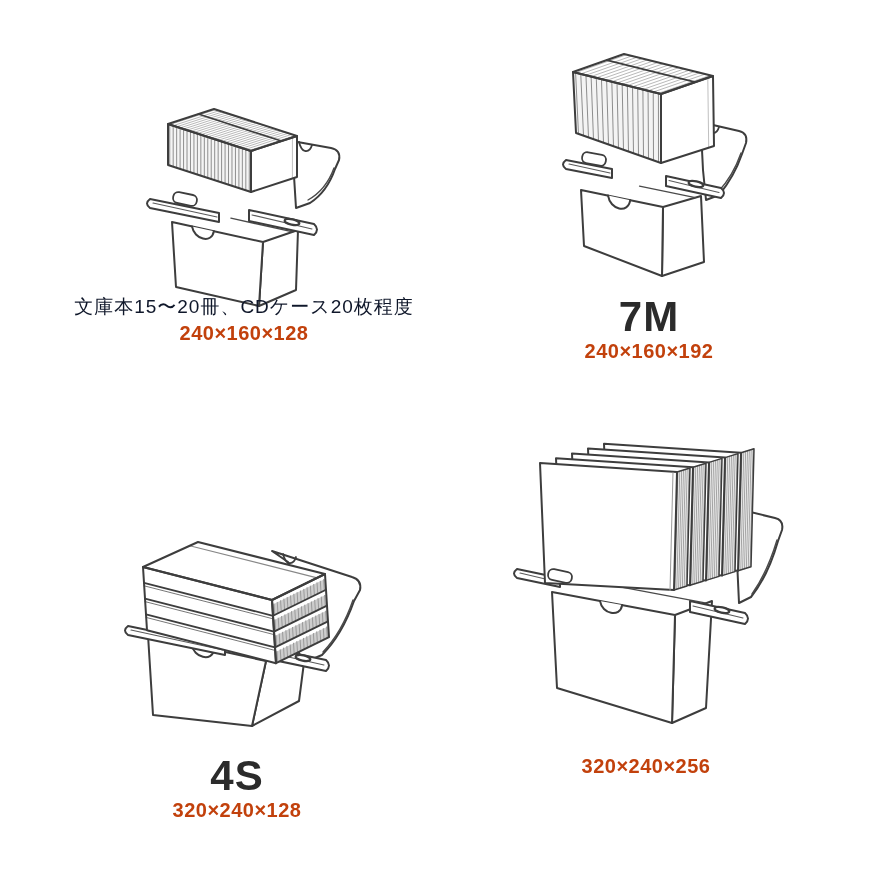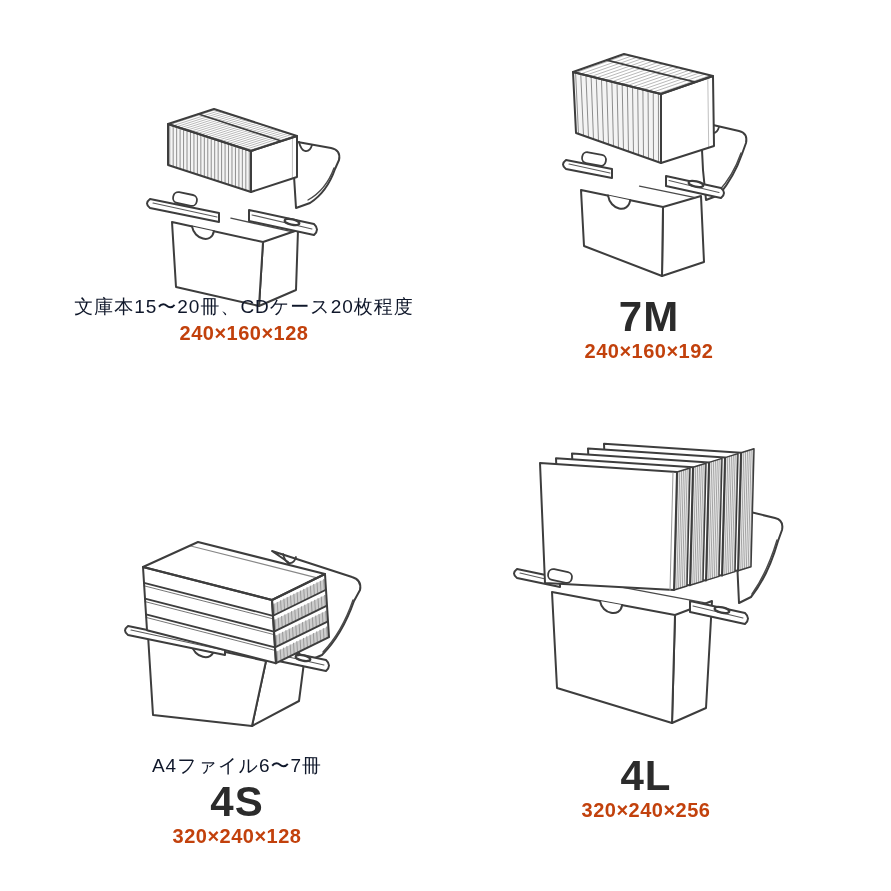--- a/index.html
+++ b/index.html
@@ -340,21 +340,19 @@
   <div class="desc">文庫本15〜20冊、CDケース20枚程度</div>
   <div class="dims">240×160×128</div>
 </div>
 
 <div class="card-text tr">
   <div class="code">7M</div>
   <div class="dims">240×160×192</div>
 </div>
 
 <div class="card-text bl">
-  <div class="desc">A4ファイル6〜7冊</div>
   <div class="code">4S</div>
   <div class="dims">320×240×128</div>
 </div>
 
 <div class="card-text br">
-  <div class="code">4L</div>
   <div class="dims">320×240×256</div>
 </div>
 
 </body></html>

